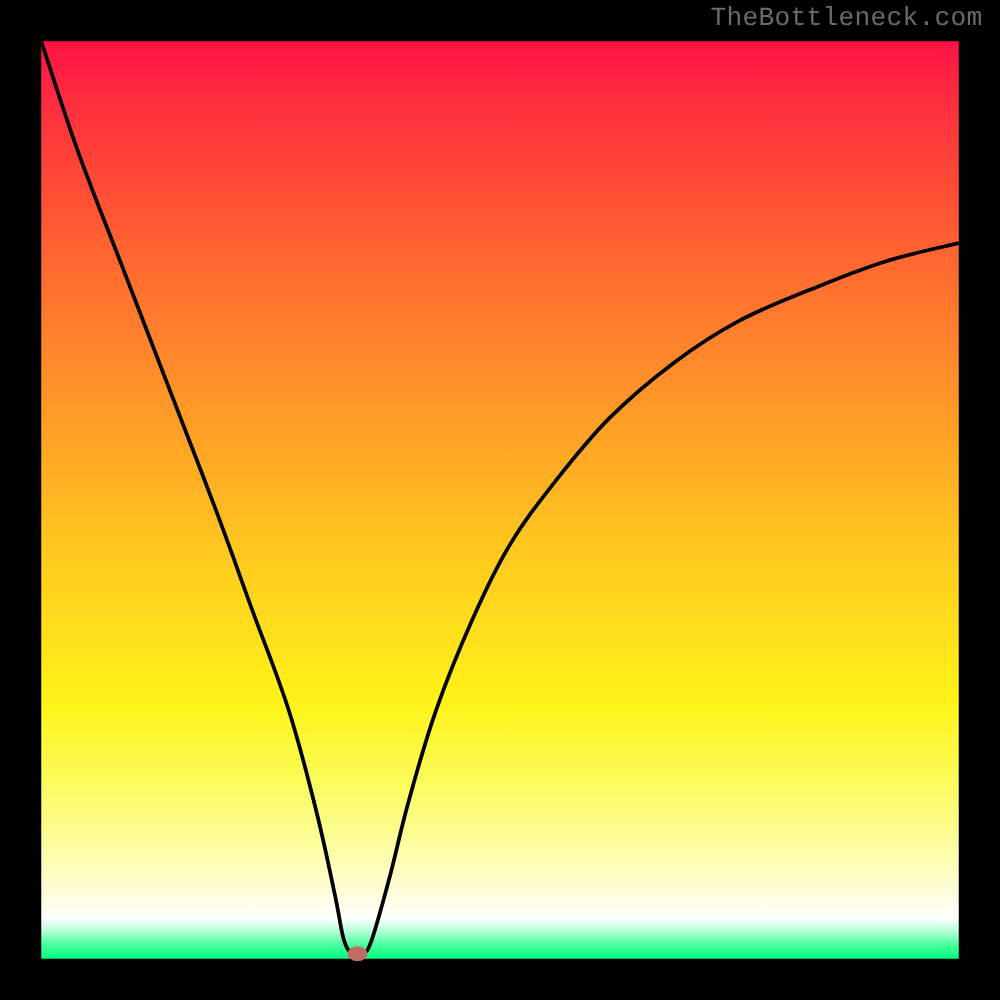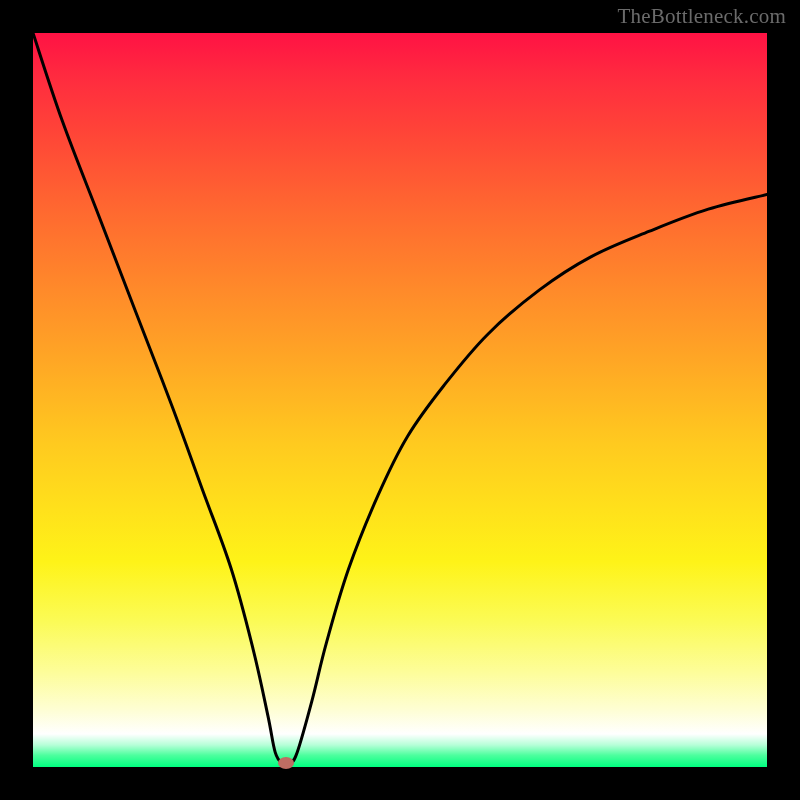--- a/index.html
+++ b/index.html
@@ -17,21 +17,21 @@
     height: 800px;
     background: #000;
   }
   .watermark {
     position: absolute;
     top: 4px;
     right: 14px;
     color: #6b6b6b;
     font-size: 21px;
     letter-spacing: 0.2px;
-    font-family: Liberation Serif, serif;
+    font-family: Liberation Mono, monospace;
     z-index: 10;
   }
   .plot-area {
     position: absolute;
     left: 33px;
     top: 33px;
     width: 734px;
     height: 734px;
     
     background: linear-gradient(to bottom,

